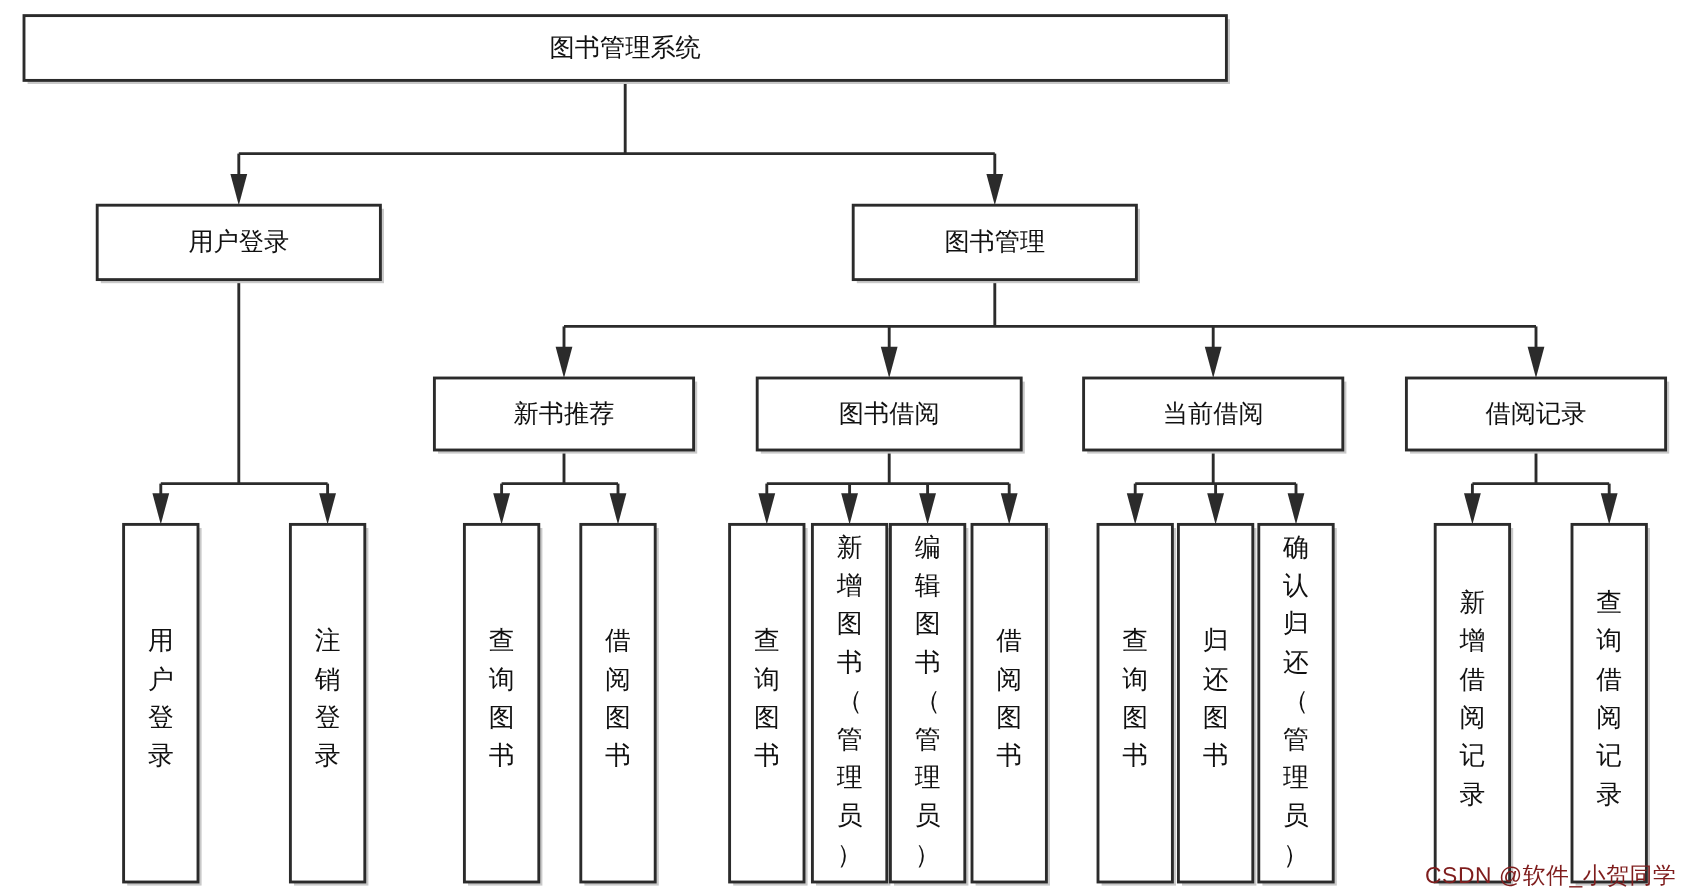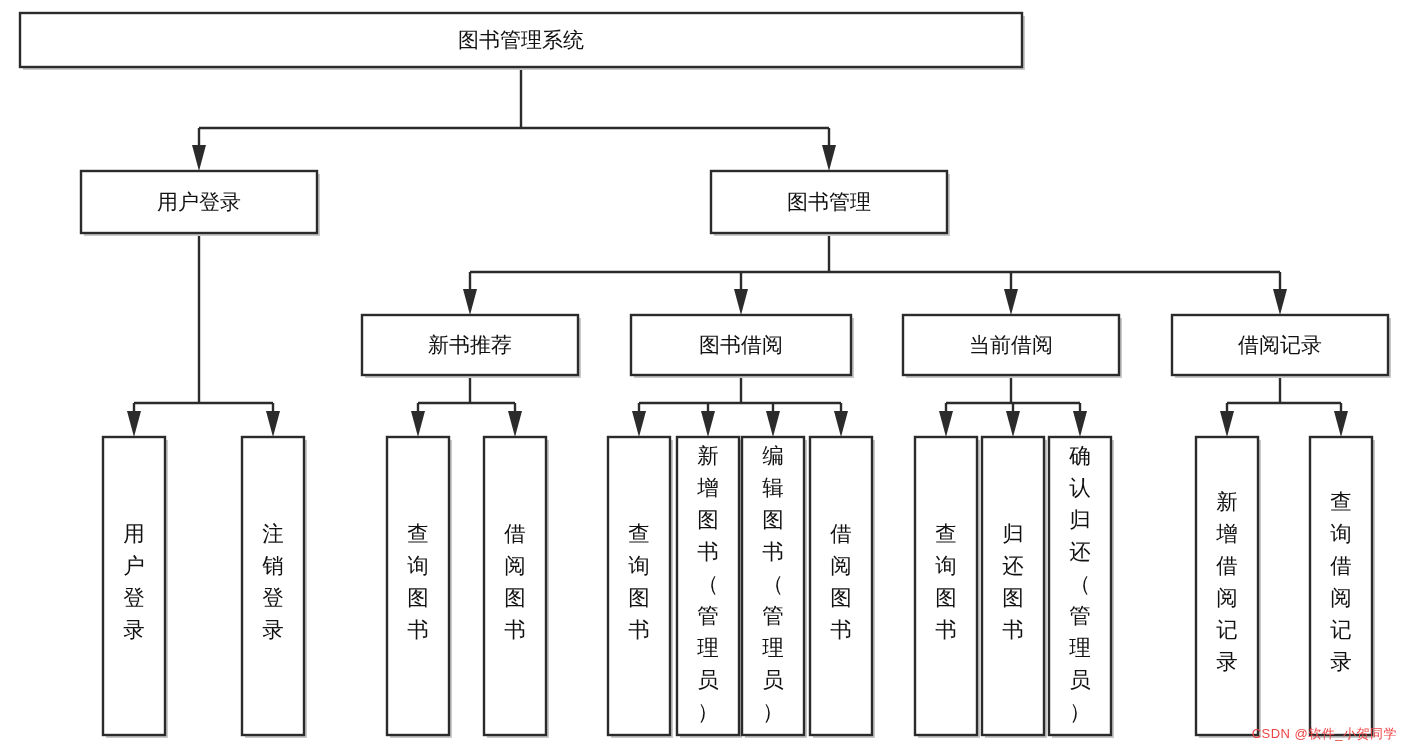--- a/index.html
+++ b/index.html
@@ -56,22 +56,22 @@
     fill: #111111;
     font-family: "Liberation Sans", "DejaVu Sans", sans-serif;
     font-size: 21.5px;
     text-anchor: middle;
   }
   .watermark {
     position: absolute;
     right: 8px;
     bottom: 4px;
     font-family: "Liberation Sans", "DejaVu Sans", sans-serif;
-    font-size: 13px;
-    color: #ef4444;
+    font-size: 19px;
+    color: #7f1d1d;
     letter-spacing: 0.5px;
     white-space: nowrap;
     user-select: none;
   }
 </style>
 </head>
 <body>
 
 <div id="diagram-root">
   <svg id="flow" viewBox="0 0 1405 747">

